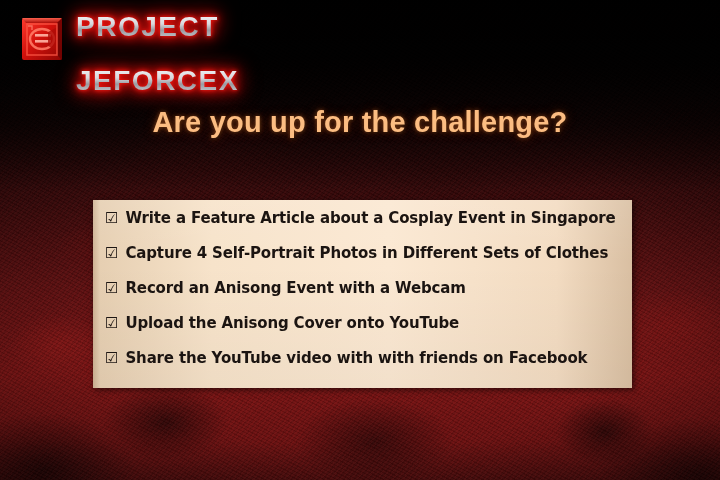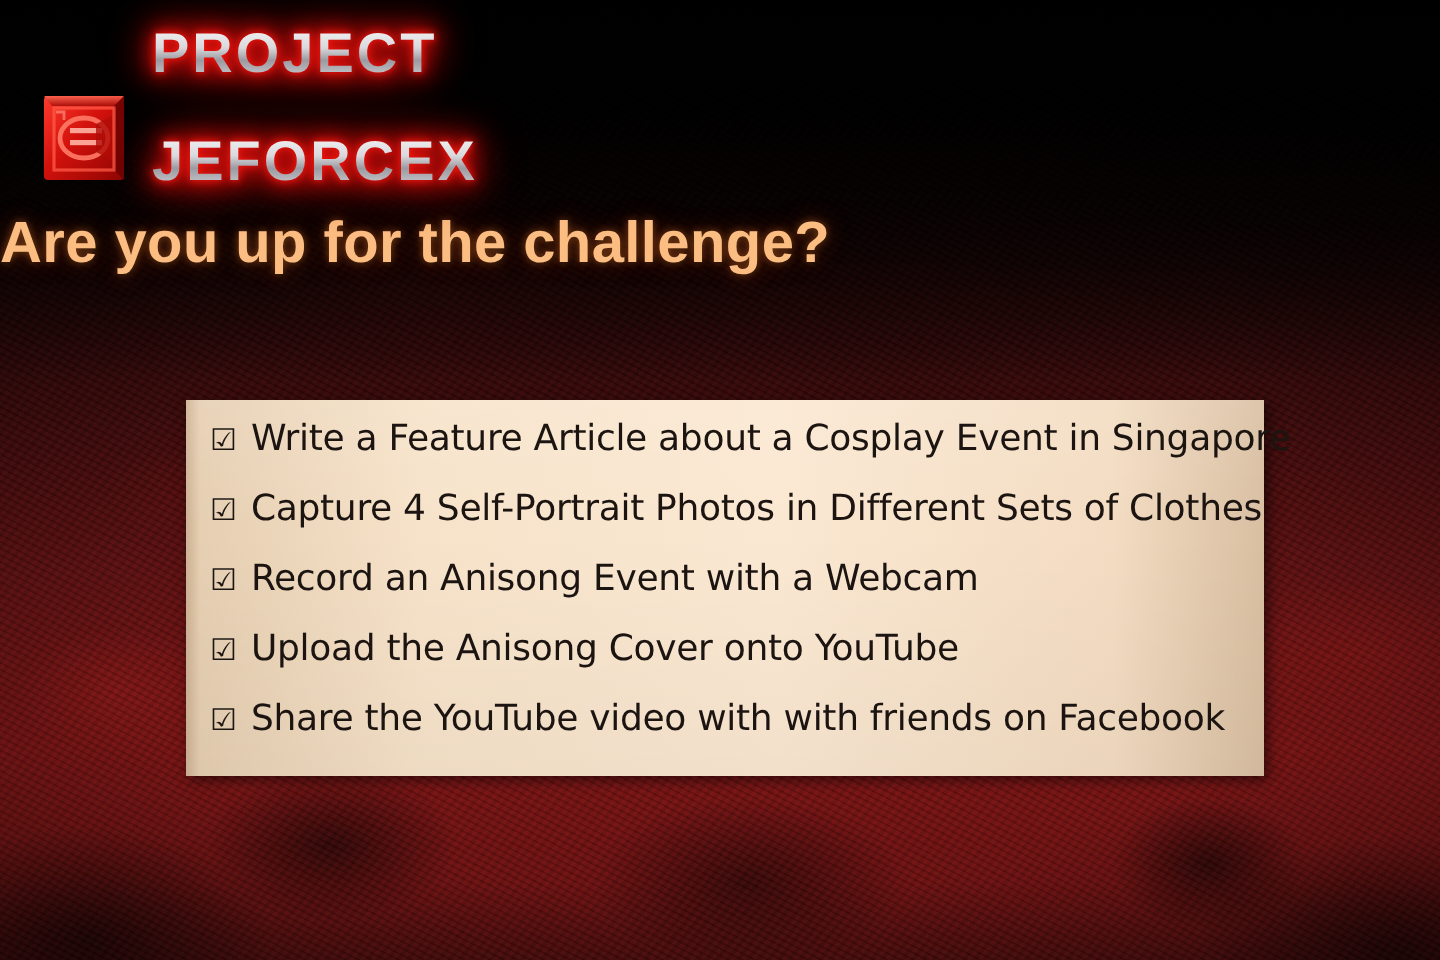--- a/index.html
+++ b/index.html
@@ -70,21 +70,21 @@
     inset: 0;
     background: radial-gradient(ellipse 105% 95% at 50% 58%, rgba(0,0,0,0) 38%, rgba(0,0,0,0.45) 82%, rgba(0,0,0,0.82) 100%);
   }
 
   
   .logo {
     position: absolute;
     left: 18px;
     top: 14px;
     display: flex;
-    align-items: flex-end;
+    align-items: flex-start;
     gap: 8px;
     z-index: 6;
   }
   .logo-emblem {
     position: relative;
     width: 50px;
     height: 50px;
     flex: 0 0 auto;
   }
   .logo-emblem svg { display: block; }
@@ -110,21 +110,21 @@
       drop-shadow(1px 1px 0 rgba(80,0,0,0.9));
   }
   .logo-line.second { font-size: 28px; margin-top: 28px; }
 
   
   .slide-title {
     position: absolute;
     left: 0;
     right: 0;
     top: 106px;
-    text-align: left;
+    text-align: center;
     z-index: 5;
     font-family: "Liberation Sans", sans-serif;
     font-weight: bold;
     font-size: 29px;
     letter-spacing: 0.2px;
     color: #fcbd82;
     text-shadow:
       0 0 4px rgba(255,140,50,0.45),
       0 0 12px rgba(200,70,20,0.35),
       1px 1px 2px rgba(0,0,0,0.85);
@@ -169,22 +169,22 @@
     white-space: nowrap;
   }
   .check-box-glyph {
     font-family: "DejaVu Sans", sans-serif;
     font-size: 15px;
     color: #1c1512;
     line-height: 1;
   }
   .check-label {
     font-family: "DejaVu Sans", sans-serif;
-    font-size: 18px;
-    font-weight: normal;
+    font-size: 15px;
+    font-weight: bold;
     color: #1b1411;
     letter-spacing: -0.15px;
   }
 </style>
 </head>
 <body>
 
 <div id="slide">
 
   <div class="bg-base"></div>

